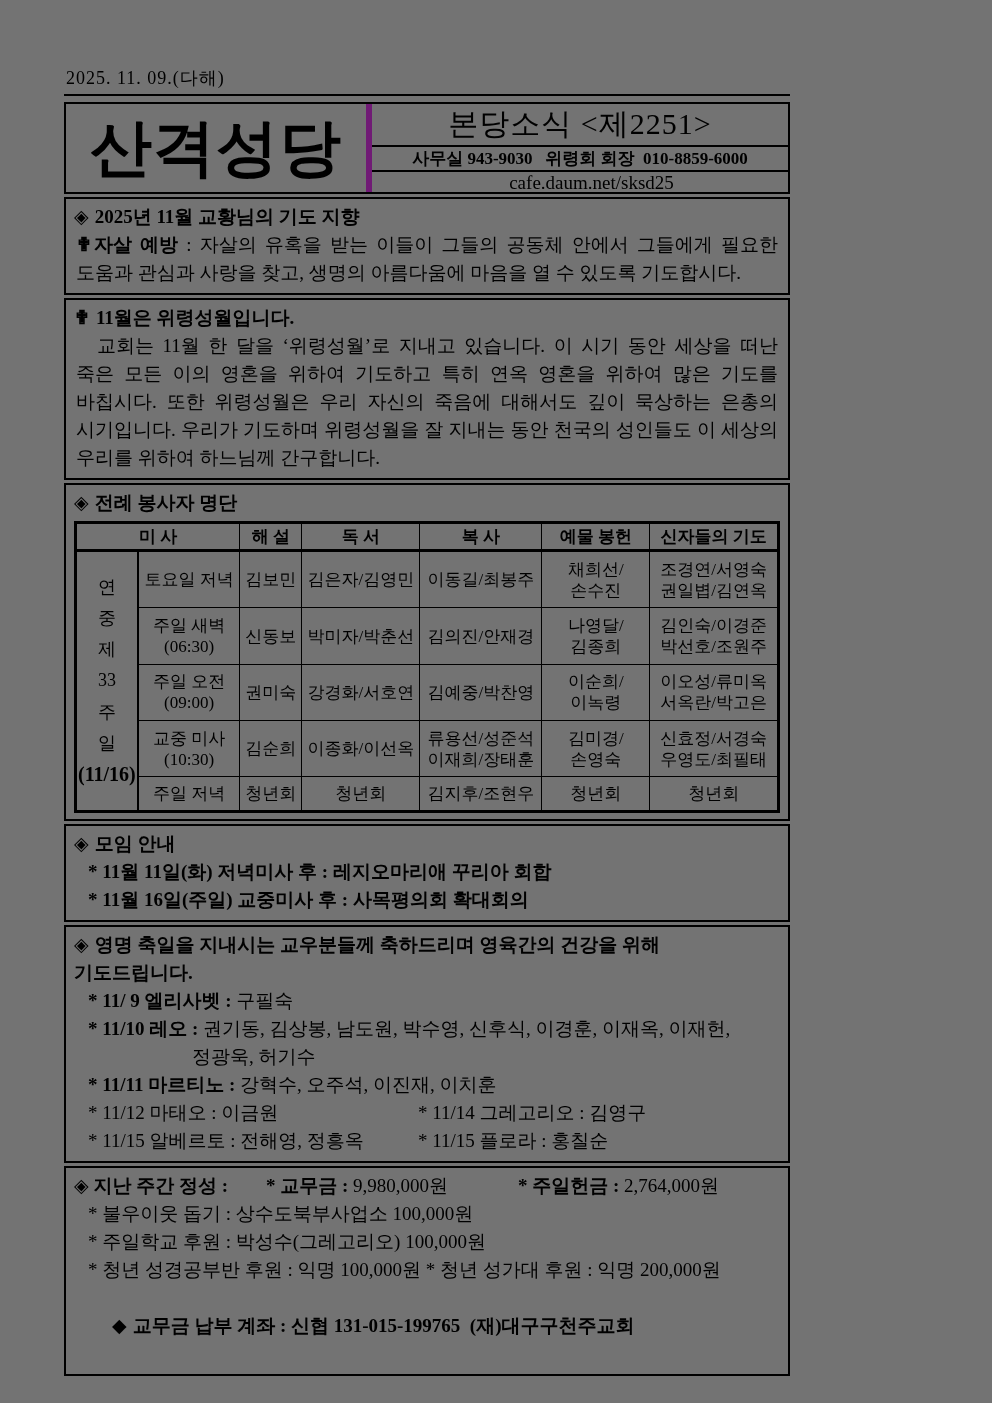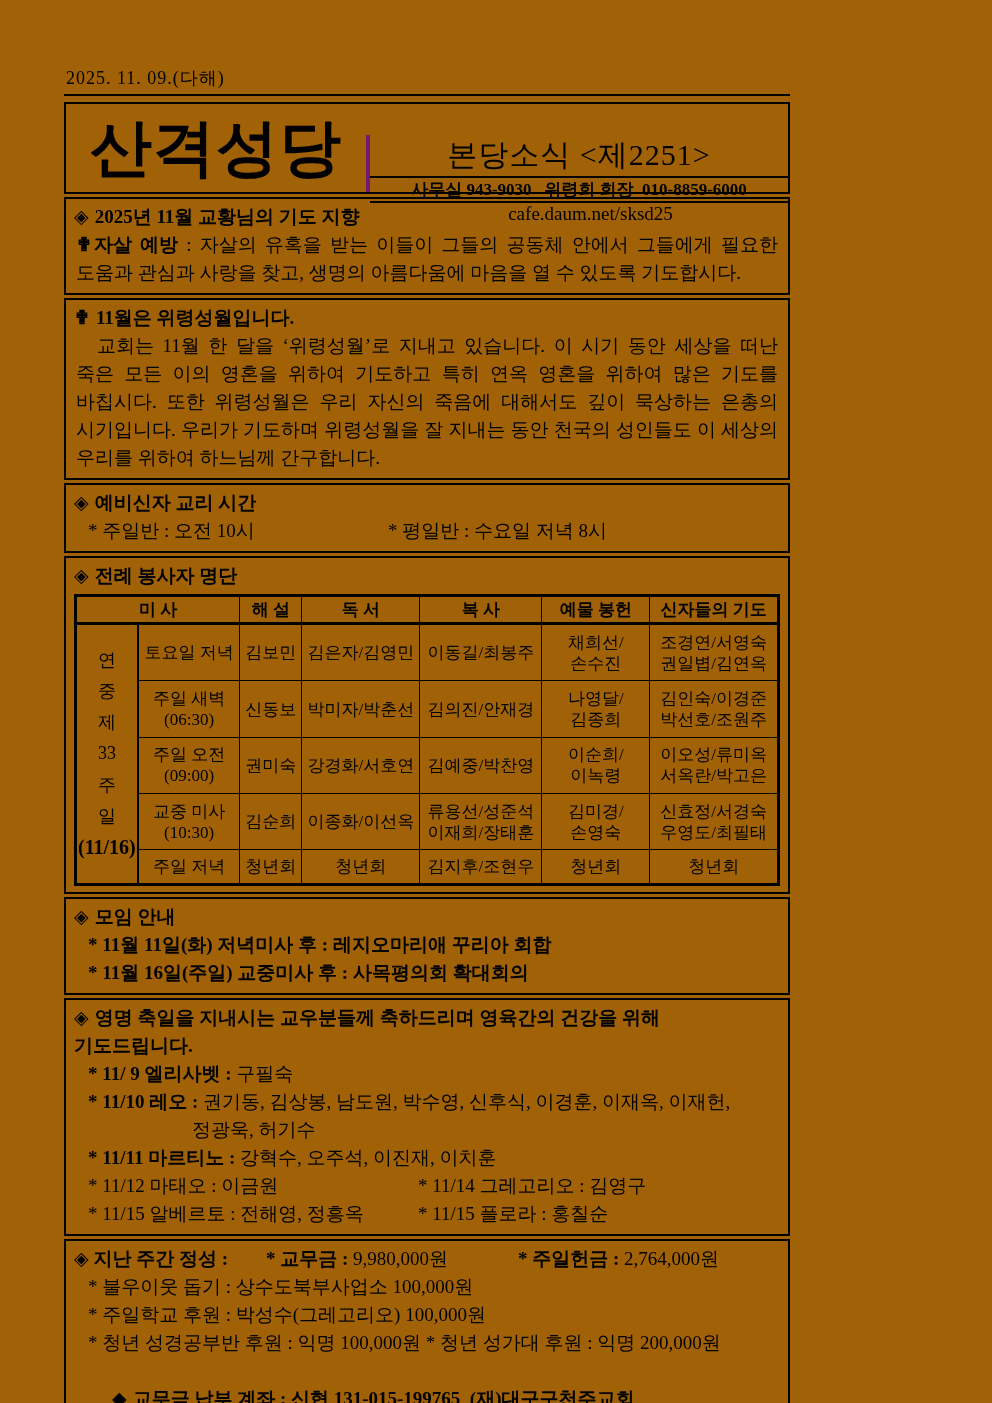--- a/index.html
+++ b/index.html
@@ -1,29 +1,29 @@
 <!DOCTYPE html>
 <html><head>
 <meta charset="utf-8">
 <style>
   * { margin:0; padding:0; box-sizing:border-box; }
   html,body { background:#ffffff; }
   body { width:992px; height:1403px; font-family:"Liberation Serif","DejaVu Serif",serif; color:#000; }
-  .page { position:relative; width:992px; height:1403px; background:#a16207; overflow:hidden; }
+  .page { position:relative; width:992px; height:1403px; background:#737373; overflow:hidden; }
   .content { position:absolute; left:64px; top:66px; width:726px; }
 
   .date-line { font-size:18px; letter-spacing:1px; padding-left:2px; }
   .date-rule { border-bottom:2px solid #000; margin-top:4px; }
 
   
   .masthead { display:flex; border:2px solid #000; margin-top:6px; height:92px; }
   .church-name { width:300px; display:flex; align-items:center; justify-content:center;
                  font-family:"Liberation Sans","DejaVu Sans",sans-serif; font-weight:900;
                  font-size:62px; letter-spacing:1px; line-height:1; }
-  .mast-right { flex:1; border-left:4px solid #701a75; display:flex; flex-direction:column;margin-top:31px; }
+  .mast-right { flex:1; border-left:6px solid #701a75; display:flex; flex-direction:column; }
   .mast-row1 { flex:1.55; display:flex; align-items:center; justify-content:center;
                font-size:30px; letter-spacing:1px; border-bottom:2px solid #000; }
   .mast-row2 { flex:1; display:flex; align-items:center; justify-content:center;
                font-size:17px; font-weight:bold; border-bottom:2px solid #000; white-space:pre; }
   .mast-row3 { flex:1; display:flex; align-items:center; justify-content:center; font-size:19px;padding-left:23px; }
 
   
   .box { border:2px solid #000; margin-top:3px; padding:4px 8px 6px 8px; font-size:19px; line-height:28px; word-break:keep-all; }
   .sec-title { font-weight:bold; }
   .sec-title .marker { margin-right:6px; }
@@ -90,29 +90,20 @@
       </p>
     </section>
 
     <section class="box">
       <div class="sec-title">
         <span class="cross marker">✟</span><span>11월은 위령성월입니다.</span>
       </div>
       <p class="just indent-first">교회는 11월 한 달을 ‘위령성월’로 지내고 있습니다. 이 시기 동안 세상을 떠난 죽은 모든 이의 영혼을 위하여 기도하고 특히 연옥 영혼을 위하여 많은 기도를 바칩시다. 또한 위령성월은 우리 자신의 죽음에 대해서도 깊이 묵상하는 은총의 시기입니다. 우리가 기도하며 위령성월을 잘 지내는 동안 천국의 성인들도 이 세상의 우리를 위하여 하느님께 간구합니다.</p>
     </section>
 
-    <section class="box">
-      <div class="sec-title">
-        <span class="marker">◈</span><span>예비신자 교리 시간</span>
-      </div>
-      <div class="two-col">
-        <span class="c1">* 주일반 : 오전 10시</span>
-        <span>* 평일반 : 수요일 저녁 8시</span>
-      </div>
-    </section>
 
     <section class="box">
       <div class="sec-title">
         <span class="marker">◈</span><span>전례 봉사자 명단</span>
       </div>
       <table class="roster-table">
         <colgroup>
           <col style="width:50px">
             <col style="width:102px">
             <col style="width:62px">

